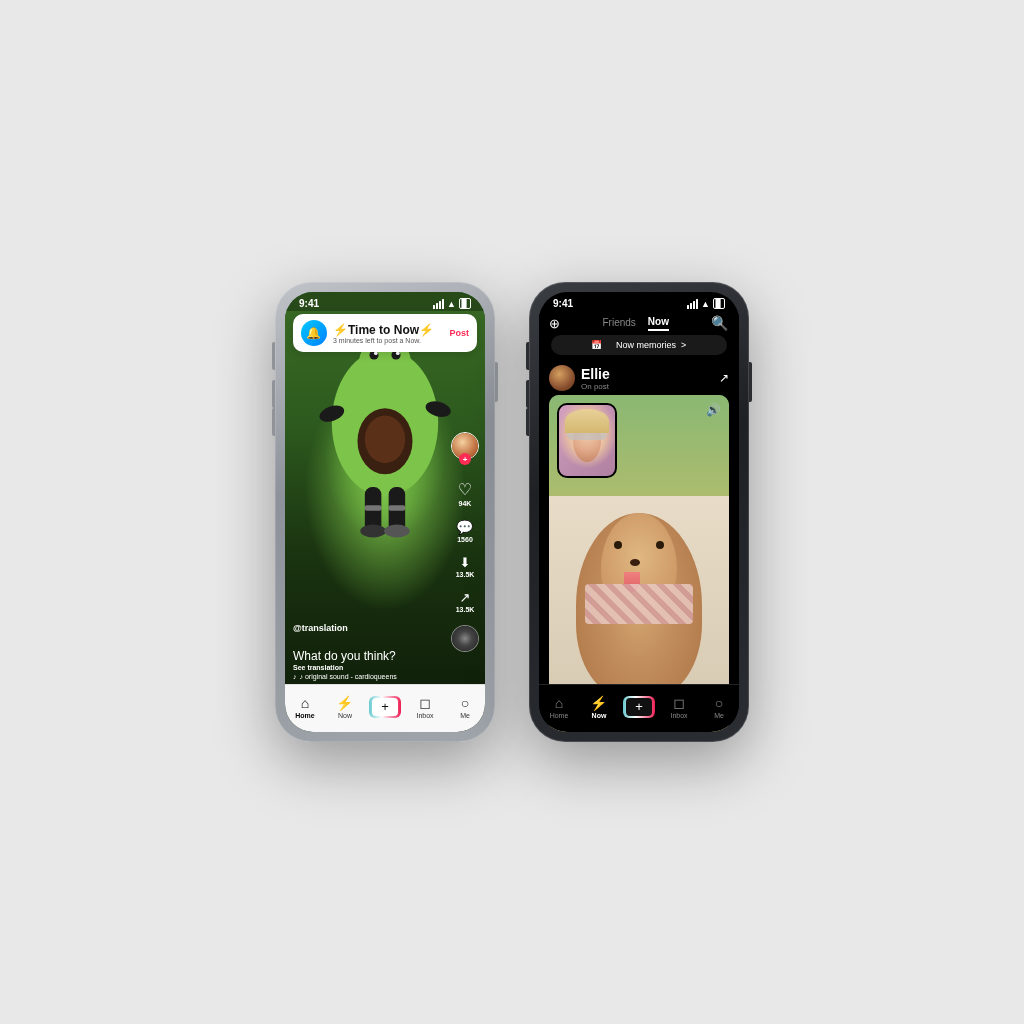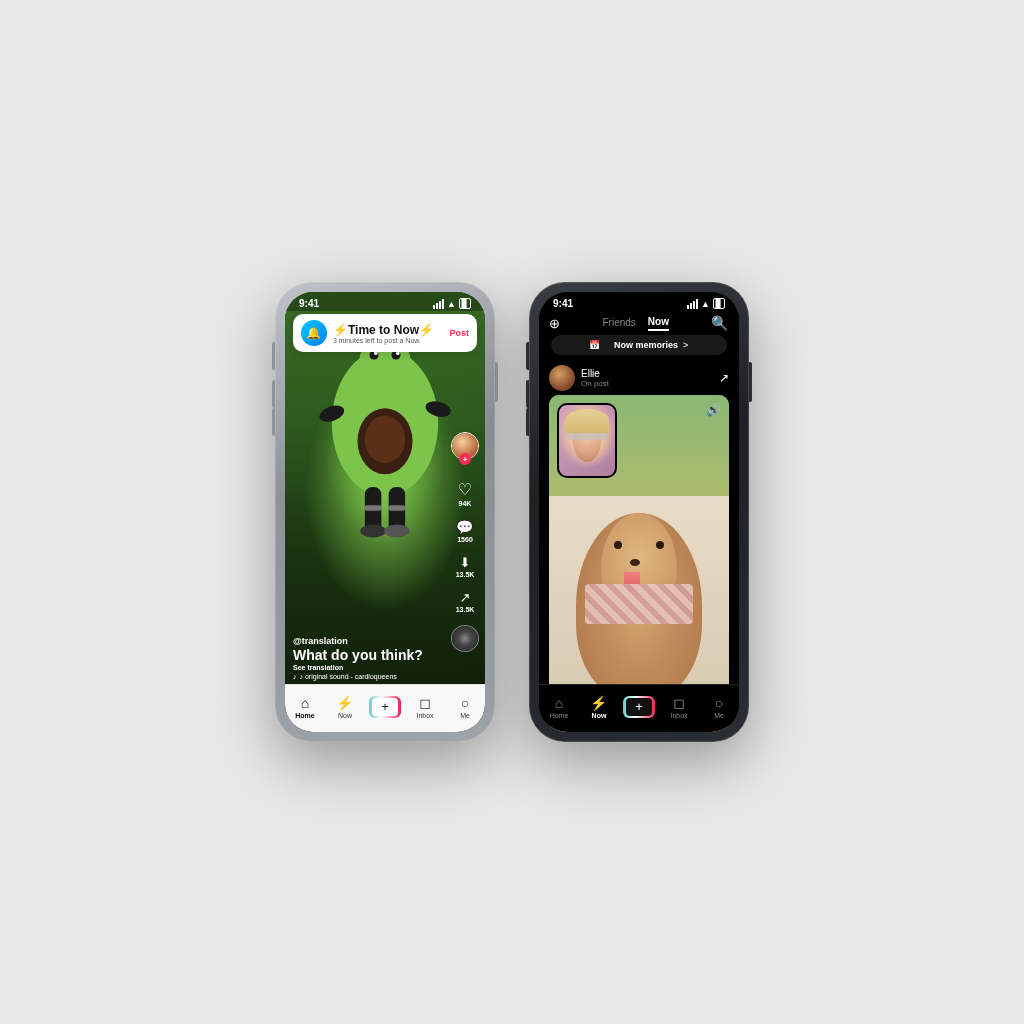--- a/index.html
+++ b/index.html
@@ -193,21 +193,21 @@
     
     .video-info {
       position: absolute;
       bottom: 52px;
       left: 8px;
       right: 50px;
       z-index: 5;
       color: white;
     }
     .video-username { font-size: 9px; font-weight: 700; }
-    .video-caption { font-size: 14px; margin-top: 1px; font-weight: bold; }
+    .video-caption { font-size: 12px; margin-top: 16px; }
     .video-translation { font-size: 7px; font-weight: 700; margin-top: 1px; }
     .video-sound { font-size: 7px; margin-top: 2px; display: flex; align-items: center; gap: 3px; }
 
     
     .bottom-nav {
       position: absolute;
       bottom: 0;
       left: 0; right: 0;
       height: 48px;
       display: flex;
@@ -299,40 +299,40 @@
       background: #1a1a1a;
       border-radius: 16px;
       padding: 5px 12px;
       display: flex;
       align-items: center;
       justify-content: center;
       gap: 5px;
       z-index: 5;
       position: relative;
     }
-    .memories-text { font-size: 9px; color: #fff; font-weight: 700; padding-left: 8px; }
+    .memories-text { font-size: 9px; color: #fff; font-weight: 400; padding-left: 8px; }
     .memories-chevron { font-size: 9px; color: #fff; }
 
     .now-post-header {
       display: flex;
       align-items: center;
       padding: 4px 10px;
       gap: 6px;
       z-index: 5;
     }
     .post-avatar {
       width: 26px;
       height: 26px;
       border-radius: 50%;
       background: #555;
       overflow: hidden;
       flex-shrink: 0;
     }
     .post-user-info { flex: 1; }
-    .post-username { font-size: 10px; color: #fff; font-weight: 400; }
+    .post-username { font-size: 14px; color: #fff; font-weight: 700; }
     .post-timing { font-size: 8px; color: #888; }
     .share-icon { font-size: 12px; color: #fff; }
 
     .now-media-container {
       flex: 1;
       margin: 0 10px;
       border-radius: 10px;
       overflow: hidden;
       position: relative;
       background: #1a4a1a;

